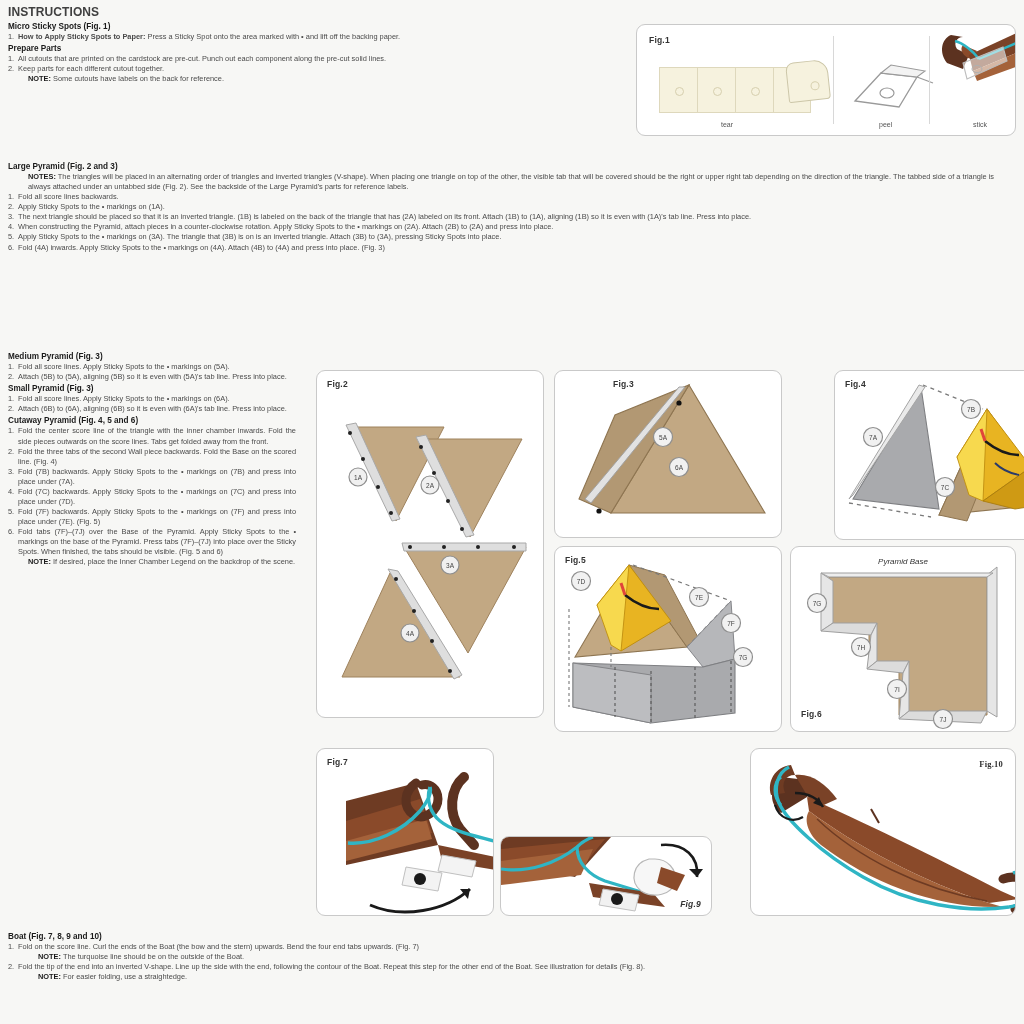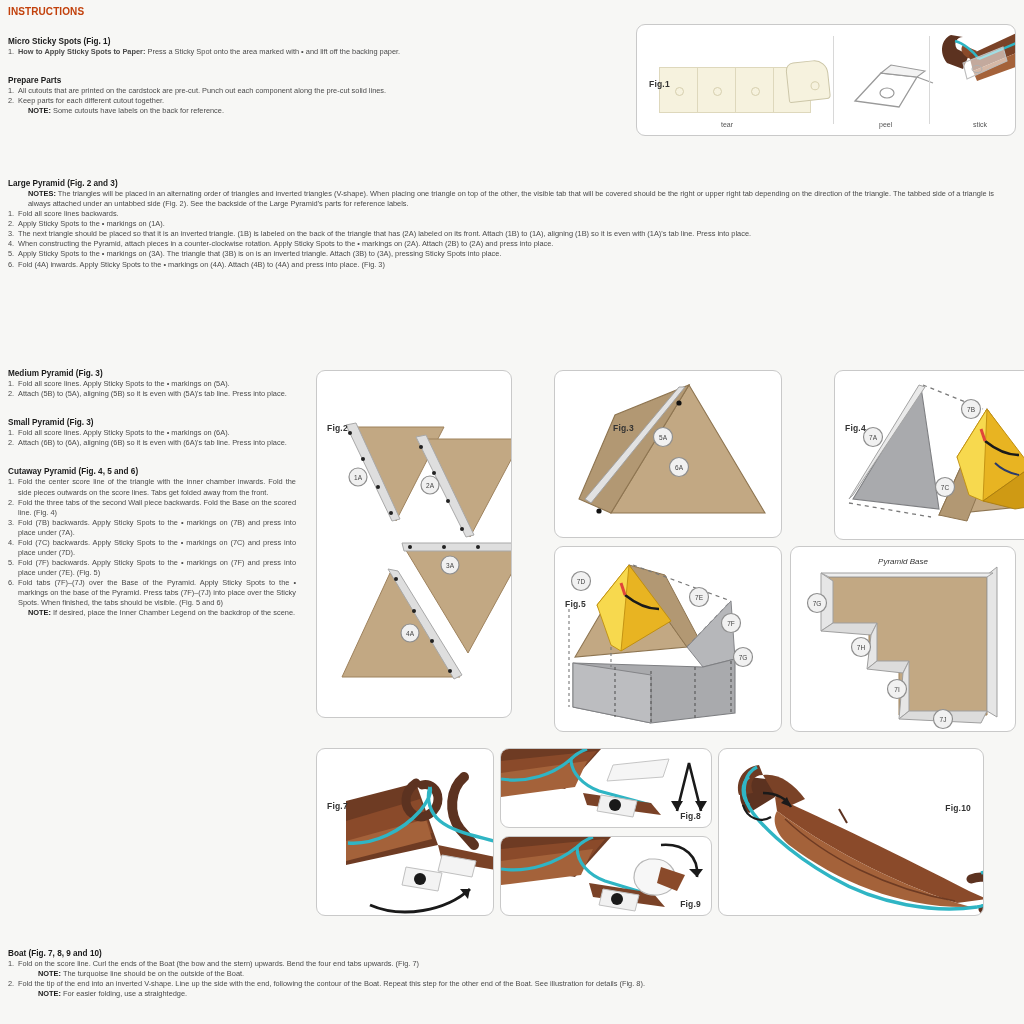--- a/index.html
+++ b/index.html
@@ -9,22 +9,22 @@
     background:#f7f7f5;
     font-family:"Liberation Sans", sans-serif;
     color:#3a3a3a;
     overflow:hidden;
     position:relative;
   }
 
   
   .sheet { position:absolute; inset:0; padding:6px 4px 0 6px; }
 
-  .h1 { font-size:10px; font-weight:bold; color:#c2410c; letter-spacing:.1px; line-height:1.15; }
-  .h2 { font-size:8.2px; font-weight:bold; color:#1a1a1a; line-height:1.35; margin-top:18px;}
+  .h1 { font-size:12px; font-weight:bold; color:#404040; letter-spacing:.1px; line-height:1.15; }
+  .h2 { font-size:8.2px; font-weight:bold; color:#1a1a1a; line-height:1.35; margin-top:1px;}
   .p  { font-size:7.4px; line-height:1.36; color:#4a4a4a;padding-left:20px; }
   .p b, .bold { font-weight:bold; color:#1a1a1a; }
   .note b { font-weight:bold; color:#1a1a1a; }
 
   ol.steps { margin:0; padding:0; list-style:none; }
   ol.steps > li {
     font-size:7.4px; line-height:1.36; color:#4a4a4a;
     padding-left:10px; position:relative; margin-bottom:0px;
   }
   ol.steps > li .num { position:absolute; left:0; top:0; }
@@ -39,21 +39,21 @@
   
   .panel {
     position:absolute;
     background:#fff;
     border:1.4px solid #c9c9c9;
     border-radius:9px;
     overflow:hidden;
   }
   .fig-label {
     position:absolute; font-size:8.5px; font-weight:bold; color:#333;
-    z-index:6; letter-spacing:.2px;margin-top:44px;
+    z-index:6; letter-spacing:.2px;
   }
   .cap { position:absolute; font-size:7px; color:#555; z-index:6; }
   .vdiv { position:absolute; top:10%; height:80%; width:1px; background:#d8d8d8; }
 
   
   #fig1 { left:636px; top:24px; width:380px; height:112px; }
   .sticky-strip {
     position:absolute; left:22px; top:42px; width:152px; height:46px;
     background:#f6f2de; border:1.2px solid #ded8bc;
   }
@@ -70,33 +70,33 @@
     position:absolute; left:150px; top:36px; width:42px; height:40px;
     background:#f6f2de; border:1.2px solid #ccc6a8;
     border-radius:8px 14px 4px 2px; transform:rotate(-6deg);
   }
   .peel-tab:after{
     content:''; position:absolute; left:22px; top:20px;
     width:7px;height:7px;border:1.1px solid #d6cfae;border-radius:50%;
   }
 
   
-  #fig2 { left:316px; top:370px; width:196px; height:348px;padding-left:9px; }
+  #fig2 { left:316px; top:370px; width:228px; height:348px;padding-left:9px; }
 
   
   #fig3 { left:554px; top:370px; width:228px; height:168px; }
   #fig4 { left:834px; top:370px; width:226px; height:170px; }
   #fig5 { left:554px; top:546px; width:228px; height:186px; }
   #fig6 { left:790px; top:546px; width:226px; height:186px; }
 
   
   #fig7 { left:316px; top:748px; width:178px; height:168px;padding-left:29px; }
   #fig8 { left:500px; top:748px; width:212px; height:80px; }
   #fig9 { left:500px; top:836px; width:212px; height:80px; }
-  #fig10{ left:718px; top:748px; width:266px; height:168px; }
+  #fig10{ left:750px; top:748px; width:266px; height:168px;font-family:Liberation Serif, serif; }
 
   svg { display:block; }
 </style>
 </head>
 <body>
 
 <div class="sheet">
 
   <div id="top-block">
     <div class="h1">INSTRUCTIONS</div>
@@ -360,40 +360,23 @@
       <path d="M2 94 C28 96 56 82 74 62 C82 52 86 44 84 38" fill="none" stroke="#2fb5c4" stroke-width="3.4"></path>
       <path d="M84 38 C80 50 84 64 94 72 C106 82 126 86 148 92" fill="none" stroke="#2fb5c4" stroke-width="3.4"></path>
       <polygon points="96,106 130,112 126,128 92,122" fill="#f3f3f3" stroke="#c0c0c0" stroke-width="1"></polygon>
       <polygon points="60,118 96,124 92,142 56,136" fill="#f3f3f3" stroke="#c0c0c0" stroke-width="1"></polygon>
       <circle cx="74" cy="130" r="6" fill="#1a1a1a"></circle>
       <path d="M24 156 C56 170 100 162 124 140" fill="none" stroke="#1a1a1a" stroke-width="3"></path>
       <polygon points="124,140 114,140 122,150" fill="#1a1a1a"></polygon>
     </svg>
   </div>
 
-  <div class="panel" id="fig8">
-    <span class="fig-label" style="right:10px; bottom:6px;">Fig.8</span>
-    <svg width="212" height="80" viewBox="0 0 212 80">
-      <path d="M0 0 L100 0 L64 40 L0 28 Z" fill="#6e3b23"></path>
-      <path d="M0 12 L96 2 L70 34 L0 36 Z" fill="#8a4a2a"></path>
-      <path d="M0 24 L86 12 L74 38 L0 48 Z" fill="#a4623a"></path>
-      <path d="M0 30 C26 34 52 26 70 10 C76 4 80 2 86 0" fill="none" stroke="#2fb5c4" stroke-width="3.2"></path>
-      <path d="M70 10 C70 24 82 36 98 42 L150 56" fill="none" stroke="#2fb5c4" stroke-width="3.2"></path>
-      <path d="M82 44 L150 54 L160 66 L86 56 Z" fill="#7a4227"></path>
-      <polygon points="100,46 136,52 132,68 96,62" fill="#f1f1f1" stroke="#c0c0c0" stroke-width="1"></polygon>
-      <circle cx="114" cy="56" r="6" fill="#1a1a1a"></circle>
-      <polygon points="112,16 168,10 162,28 106,32" fill="#f5f5f5" stroke="#c5c5c5" stroke-width="1"></polygon>
-      <path d="M176 62 L188 14 L200 62" fill="none" stroke="#1a1a1a" stroke-width="2.6"></path>
-      <polygon points="176,62 170,52 182,52" fill="#1a1a1a"></polygon>
-      <polygon points="200,62 194,52 206,52" fill="#1a1a1a"></polygon>
-    </svg>
-  </div>
 
   <div class="panel" id="fig9">
-    <span class="fig-label" style="right:10px; bottom:6px;">Fig.9</span>
+    <span class="fig-label" style="right:10px; bottom:6px;font-style:italic;">Fig.9</span>
     <svg width="212" height="80" viewBox="0 0 212 80">
       <path d="M0 0 L110 0 L74 40 L0 26 Z" fill="#6e3b23"></path>
       <path d="M0 12 L104 2 L78 34 L0 36 Z" fill="#8a4a2a"></path>
       <path d="M0 24 L92 12 L80 38 L0 48 Z" fill="#a4623a"></path>
       <path d="M0 32 C28 36 56 26 76 10 C82 4 86 2 92 0" fill="none" stroke="#2fb5c4" stroke-width="3.2"></path>
       <path d="M76 10 C76 26 88 38 104 44 L150 58" fill="none" stroke="#2fb5c4" stroke-width="3.2"></path>
       <path d="M88 46 L152 56 L164 70 L92 60 Z" fill="#7a4227"></path>
       <polygon points="102,52 138,58 134,74 98,68" fill="#f1f1f1" stroke="#c0c0c0" stroke-width="1"></polygon>
       <circle cx="116" cy="62" r="6" fill="#1a1a1a"></circle>
       <path d="M148 22 C132 26 128 44 140 54 C152 62 172 58 174 44 C176 32 166 22 154 22 Z" fill="#f7f7f7" stroke="#b8b8b8" stroke-width="1.2"></path>

